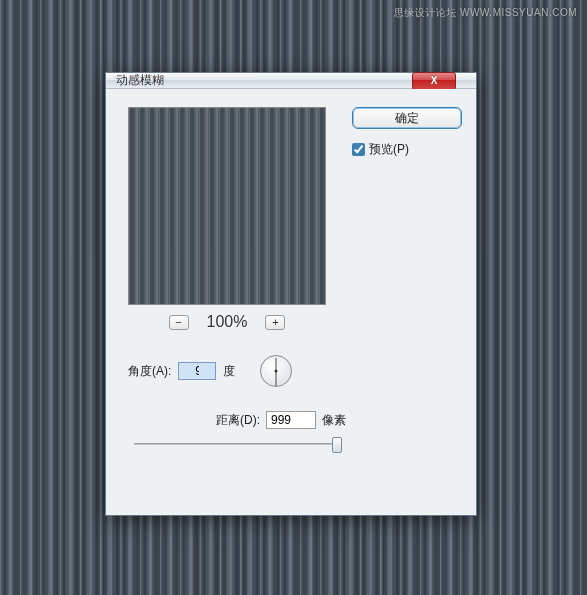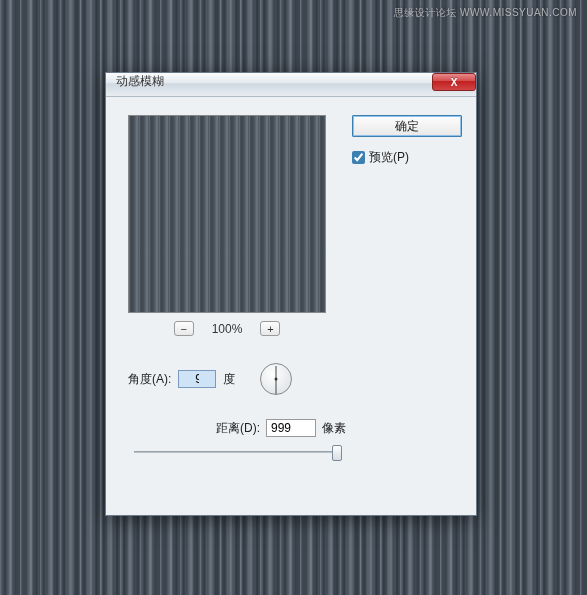--- a/index.html
+++ b/index.html
@@ -31,25 +31,25 @@
       text-shadow: 0 0 2px rgba(0,0,0,0.5);
     }
     .dialog {
       position: absolute; left: 105px; top: 72px;
       width: 372px; height: 444px;
       background: #eef1f4;
       border: 1px solid #6a7a8a;
       box-shadow: 0 4px 20px rgba(0,0,0,0.5);
     }
     .titlebar {
-      height: 24px;
+      height: 16px;
       background: linear-gradient(180deg, #fbfcfd 0%, #e3e9ef 45%, #cfd8e0 46%, #e8edf2 100%);
       border-bottom: 1px solid #b0bcc8;
-      display: flex; justify-content: space-between;
-      padding: 0 0 0 10px;
+      display: flex; align-items: center; justify-content: space-between;
+      padding: 0 20px 0 10px;
     }
     .title-text { color: #333; font-size: 12px; }
     .close-btn {
       width: 44px; height: 18px;
       background: linear-gradient(180deg, #e68a8a 0%, #d44a4a 45%, #c22020 46%, #d04545 100%);
       border: 1px solid #8a2020; border-radius: 3px;
       display: flex; align-items: center; justify-content: center; cursor: pointer;
     }
     .close-x { color: #fff; font-weight: bold; font-size: 10px; text-shadow: 0 -1px 0 rgba(0,0,0,0.3); }
     .body { position: relative; height: calc(100% - 28px); background: #eef1f4; }
@@ -75,26 +75,26 @@
       position: absolute; left: 22px; top: 224px; width: 198px;
       display: flex; align-items: center; justify-content: center; gap: 18px;
     }
     .zoom-btn {
       width: 20px; height: 15px;
       background: linear-gradient(#fdfdfd,#e8e8e8);
       border: 1px solid #9a9a9a; border-radius: 3px;
       display: flex; align-items: center; justify-content: center;
       font-size: 11px; cursor: pointer; color: #333;
     }
-    .zoom-level { color: #333; font-size: 12px; }
+    .zoom-level { color: #333; font-size: 16px; }
     .right-panel { position: absolute; right: 14px; top: 18px; width: 110px; }
     .action-btn {
       width: 100%; height: 22px; margin-bottom: 6px;
       background: linear-gradient(#fdfdfd,#e8e8e8);
-      border: 1px solid #9a9a9a; border-radius: 1px;
+      border: 1px solid #9a9a9a; border-radius: 6px;
       display: flex; align-items: center; justify-content: center;
       font-size: 12px; cursor: pointer; color: #222;
     }
     .action-btn.primary {
       border: 1px solid #3c7fb1;
       box-shadow: inset 0 0 0 1px rgba(120,180,230,0.8);
     }
     .preview-check { margin-top: 12px; display: flex; align-items: center; gap: 4px; color: #222; }
     .preview-check input { accent-color: #3c7fb1; }
     .angle-row {

